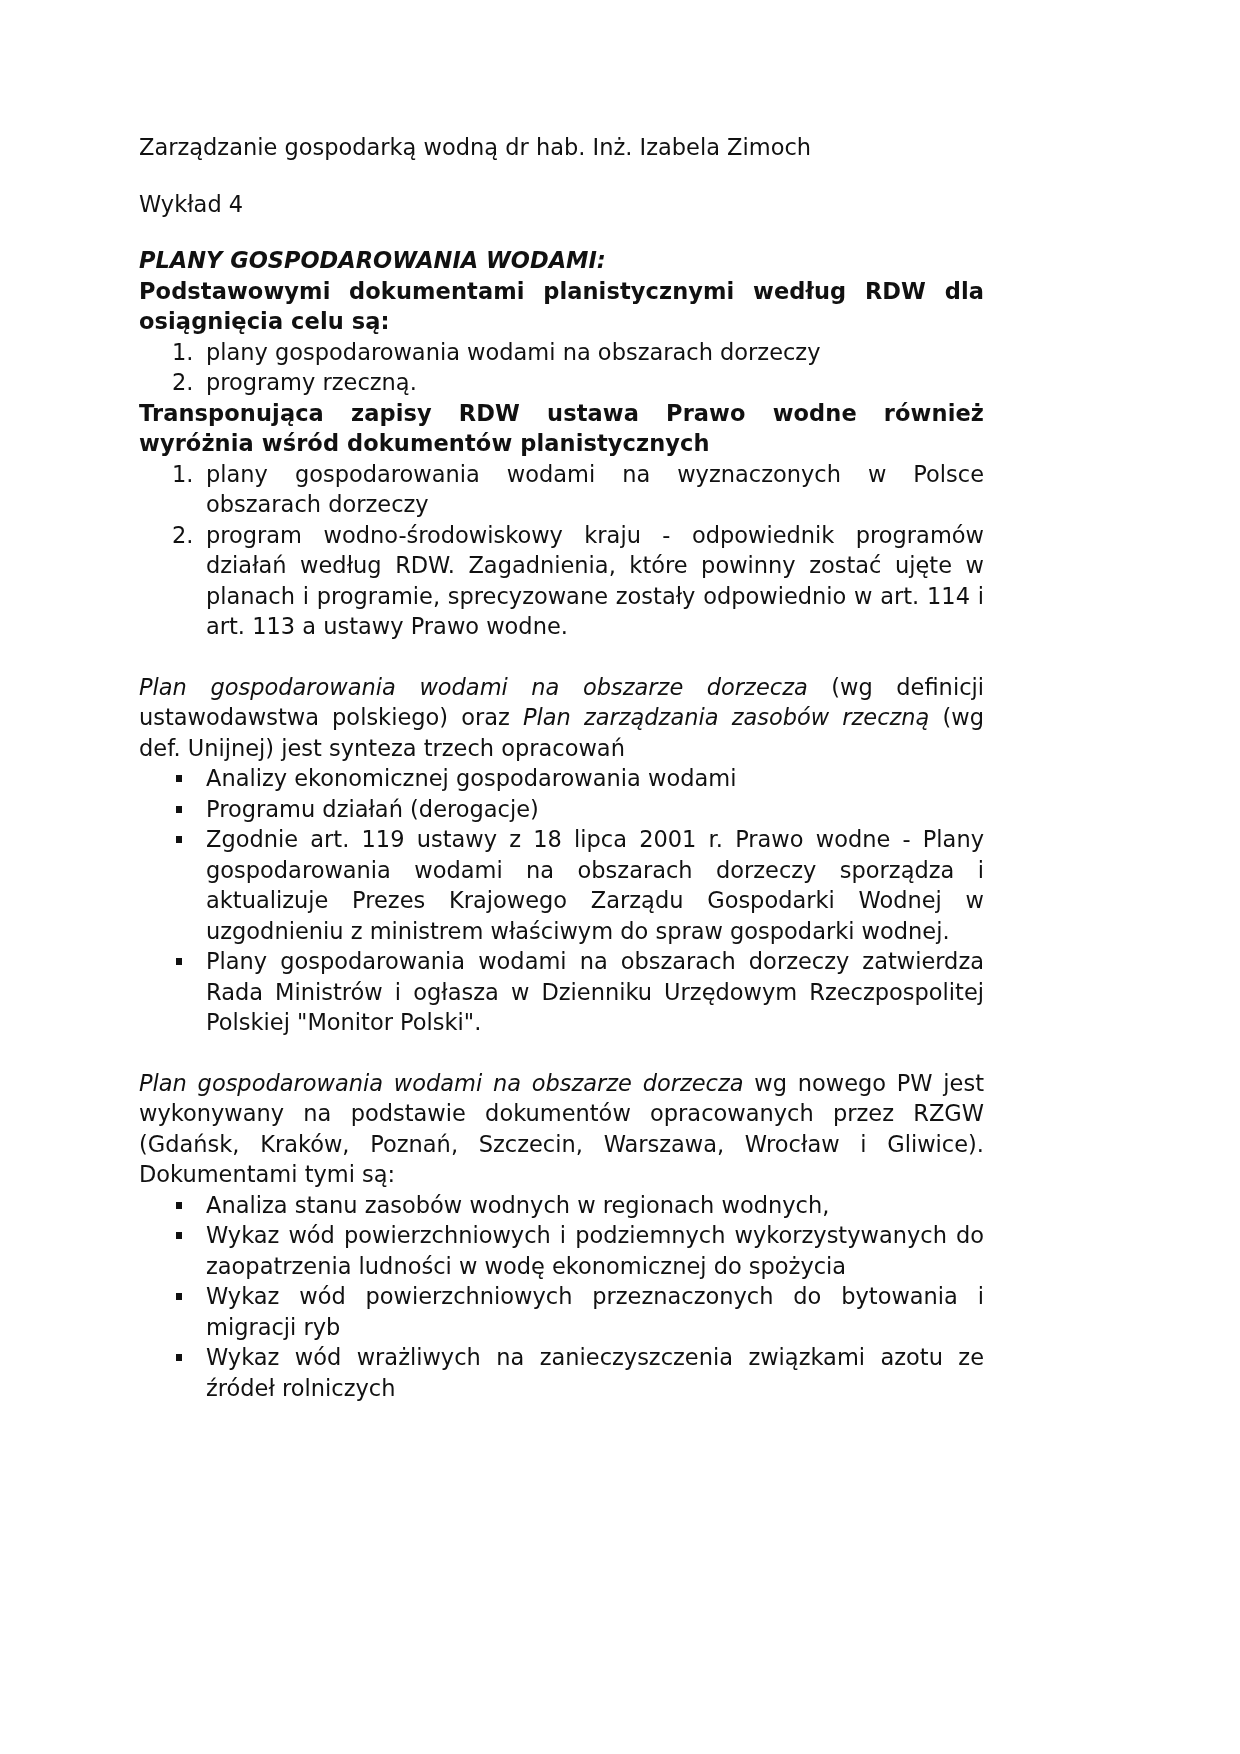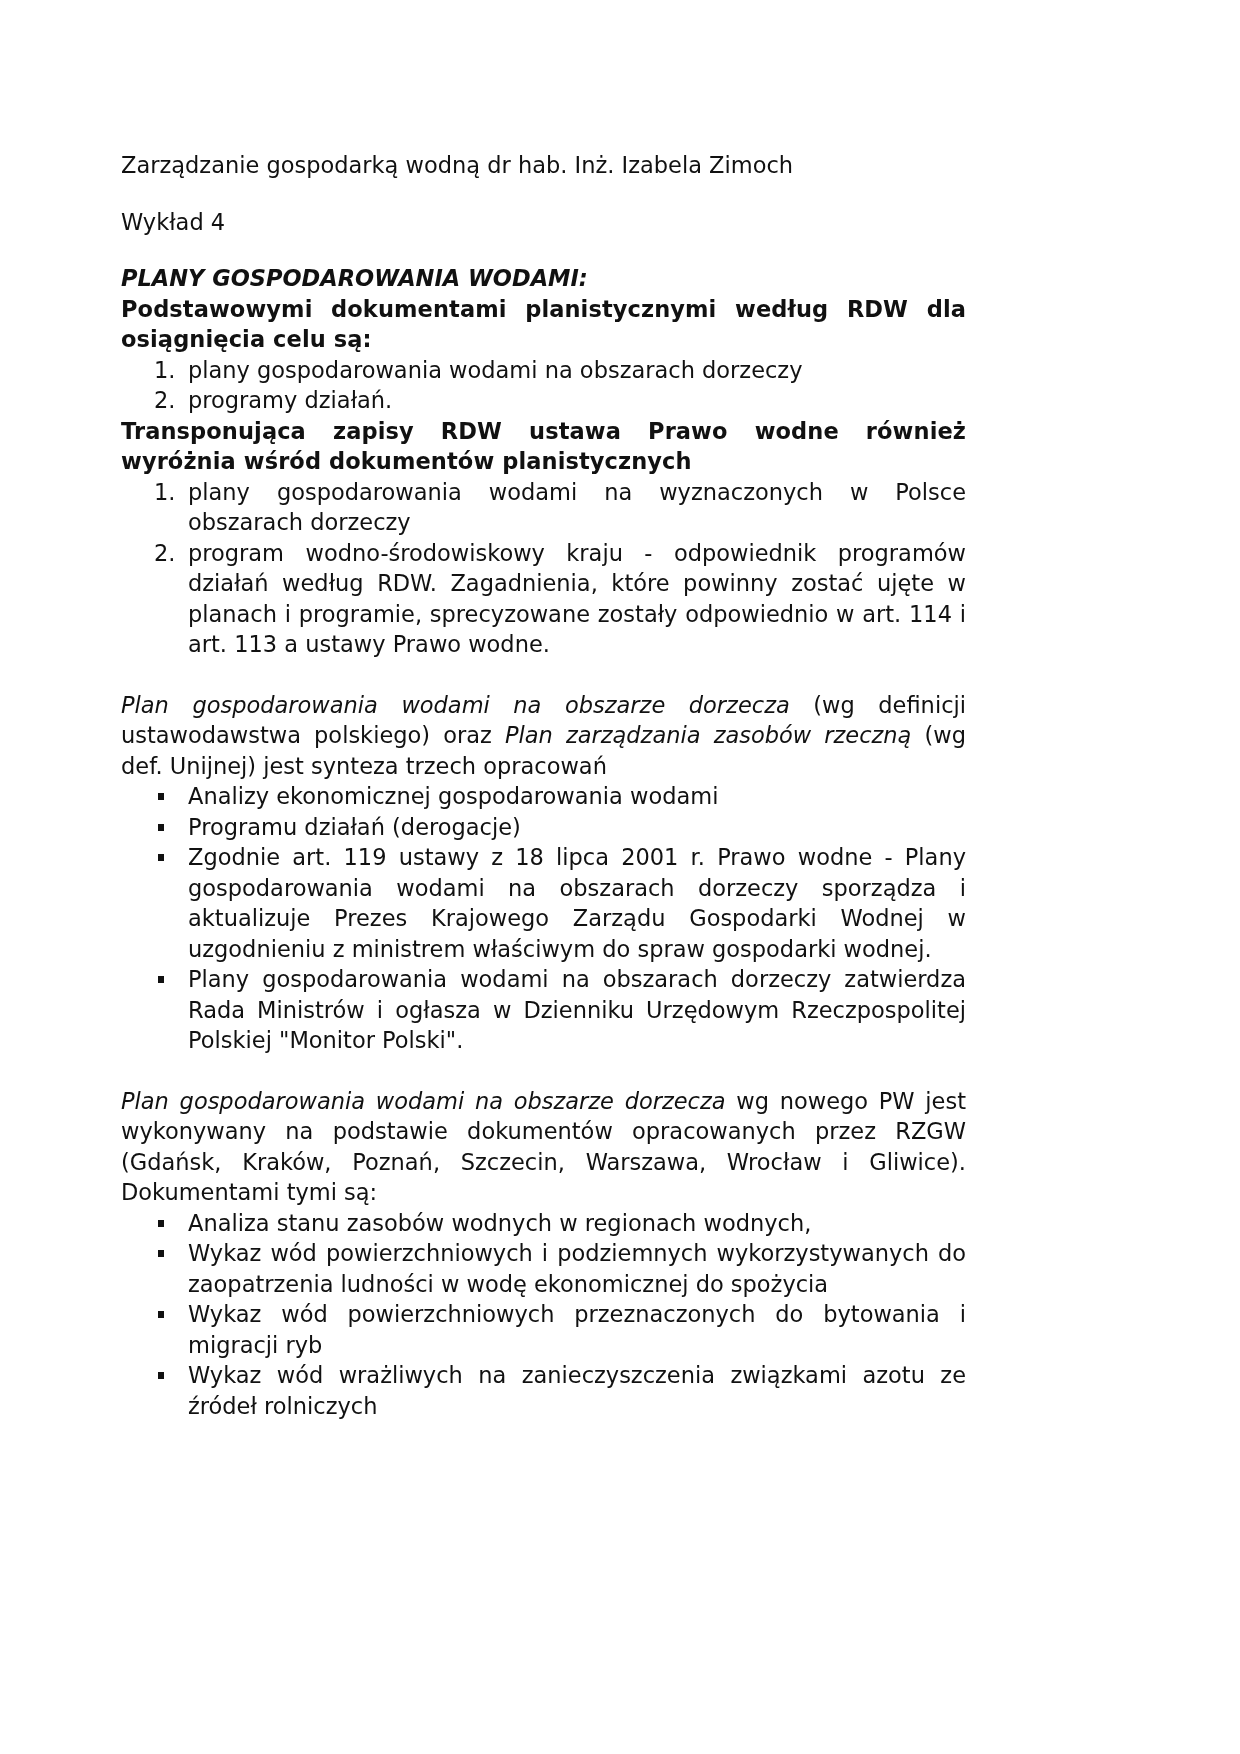--- a/index.html
+++ b/index.html
@@ -1,26 +1,25 @@
 <!DOCTYPE html>
 <html><head>
 <meta charset="utf-8">
 <style>
   html, body { margin: 0; padding: 0; background: #ffffff; }
   body { width: 1240px; height: 1754px; position: relative; overflow: hidden; }
   .page {
     position: absolute;
-    left: 121px;
+    left: 139px;
     top: 132px;
     width: 845px;
     font-family: "DejaVu Sans", sans-serif;
     font-size: 22.5px;
     line-height: 30.5px;
     color: #111111;
-    margin-top: 18px;
   }
   p { margin: 0; }
   .just { text-align: justify; }
   .gap-lg { margin-top: 26px; }
   .gap-xl { margin-top: 30px; }
   .bold { font-weight: bold; font-style: italic; }
   .ital { font-style: italic; }
   .bold-block { font-weight: bold; text-align: justify; letter-spacing: 0.1px; }
   ol.num, ul.sq {
     list-style: none;
@@ -59,21 +58,21 @@
 
   <p class="bold-block">Podstawowymi dokumentami planistycznymi według RDW dla osiągnięcia celu są:</p>
 
   <ol class="num">
     <li>
       <span class="marker">1.</span>
       <span>plany gospodarowania wodami na obszarach dorzeczy</span>
     </li>
     <li>
       <span class="marker">2.</span>
-      <span>programy działań.</span>
+      <span>programy rzeczną.</span>
     </li>
   </ol>
 
   <p class="bold-block">Transponująca zapisy RDW ustawa Prawo wodne również wyróżnia wśród dokumentów planistycznych</p>
 
   <ol class="num">
     <li>
       <span class="marker">1.</span>
       <span>plany gospodarowania wodami na wyznaczonych w Polsce obszarach dorzeczy</span>
     </li>

